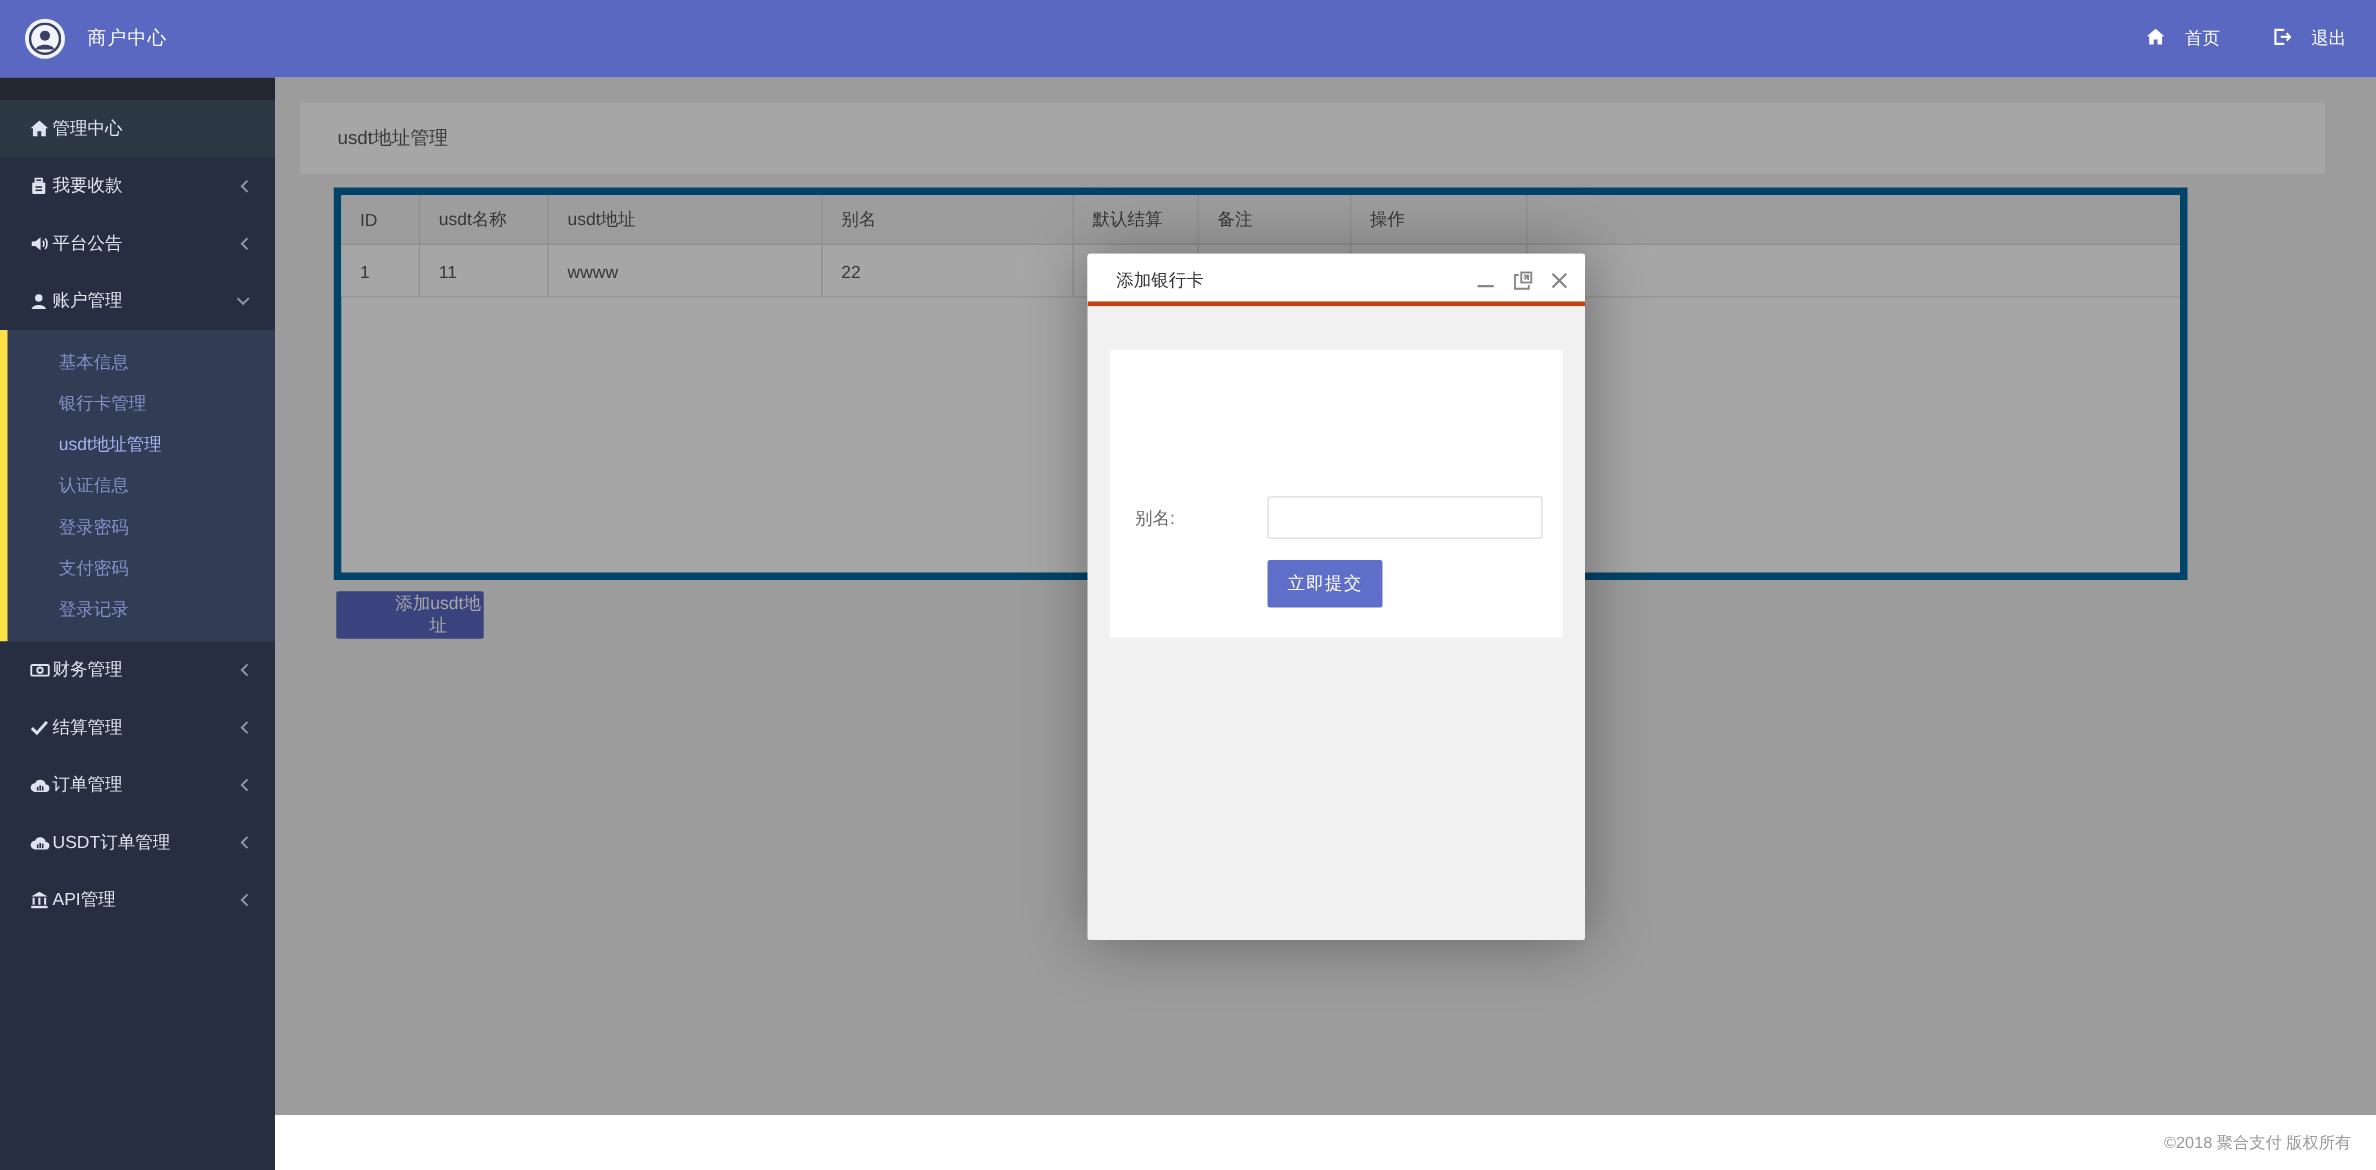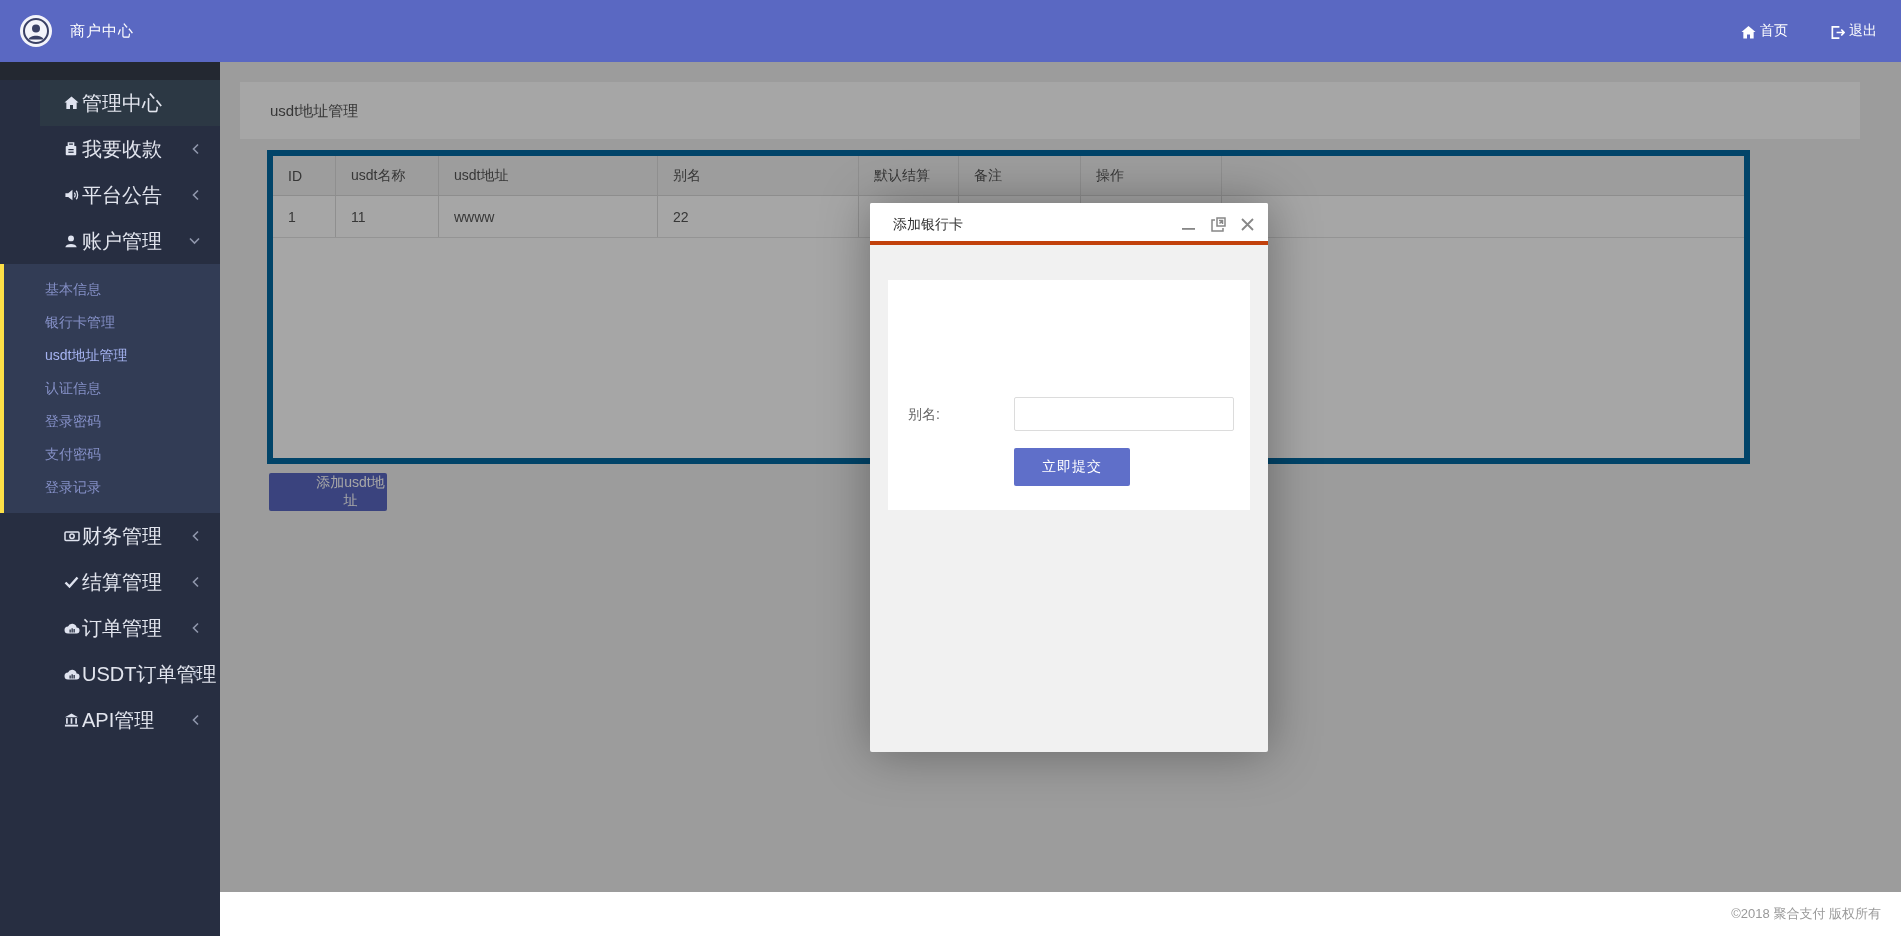--- a/index.html
+++ b/index.html
@@ -16,37 +16,37 @@
     position:absolute; left:0; top:0; width:1901px; height:62px;
     background:#5a68c2; z-index:40; color:#fff;
   }
   .logo-circle {
     position:absolute; left:20px; top:15px; width:32px; height:32px;
     border-radius:50%; background:#f3f4fb; display:flex; align-items:center; justify-content:center;
     color:#3a4166;
   }
   .topbar-title { position:absolute; left:70px; top:0; line-height:62px; font-size:15px; letter-spacing:1px;text-align:center; }
   .topbar-right { position:absolute; right:24px; top:0; height:62px; display:flex; align-items:center; gap:42px; }
-  .topbar-link { display:flex; align-items:flex-end; gap:4px; color:#fff; font-size:14px; }
+  .topbar-link { display:flex; align-items:flex-start; gap:16px; color:#fff; font-size:14px; }
 
   
   .sidebar {
     position:absolute; left:0; top:62px; width:220px; height:874px;
     background:#272e41; z-index:30; color:#e2e5ee;
   }
   .sidebar-strip { height:18px; background:#232831; }
   .side-item {
-    position:relative; height:46px; display:flex; align-items:center; font-size:20px;margin-left:40px;
+    position:relative; height:46px; display:flex; align-items:center; font-size:14px;
   }
   .side-item .mi { position:absolute; left:24px; top:50%; transform:translateY(-50%); color:#dfe3ef; }
   .side-item .lbl { position:absolute; left:42px; }
   .side-item .chev { position:absolute; right:20px; top:50%; transform:translateY(-50%); color:#8f96ab; }
   .side-item.first { background:#2c3844; }
   .submenu {
-    background:#323c55; border-left:4px solid #fde047; padding:9px 0;
+    background:#323c55; border-left:6px solid #fde047; padding:9px 0;
   }
   .submenu-item {
     height:33px; line-height:33px; padding-left:41px; color:#8590c7; font-size:14px;
   }
   .submenu-item.active { color:#a6b4f2; }
 
   
   .content {
     position:absolute; left:220px; top:62px; right:0; bottom:44px;
     background:#f0f0f0; z-index:1;
@@ -104,21 +104,21 @@
   }
   .form-row { position:absolute; left:0; width:100%; height:34px; }
   .form-row .flabel { position:absolute; left:20px; line-height:34px; color:#666; font-size:14px; }
   .form-row input {
     position:absolute; left:126px; top:0; width:220px; height:34px;
     border:1px solid #dcdcdc; border-radius:2px; background:#fff; padding:0 8px;
     font-family:inherit; font-size:14px;
   }
   .r0{top:11px}.r1{top:64px}.r2{top:117px}
   .submit-btn {
-    position:absolute; left:126px; top:168px; width:116px; height:38px;
+    position:absolute; left:126px; top:168px; width:92px; height:38px;
     background:#5f6fc9; color:#fff; border:none; border-radius:2px; font-size:14px;
     font-family:inherit; letter-spacing:1px;
   }
 
   
   .footer {
     position:absolute; left:220px; right:0; bottom:0; height:44px;
     background:#fff; z-index:5;
   }
   .footer span { display:block; text-align:right; padding-right:20px; line-height:44px; color:#9a9a9a; font-size:13px; }

